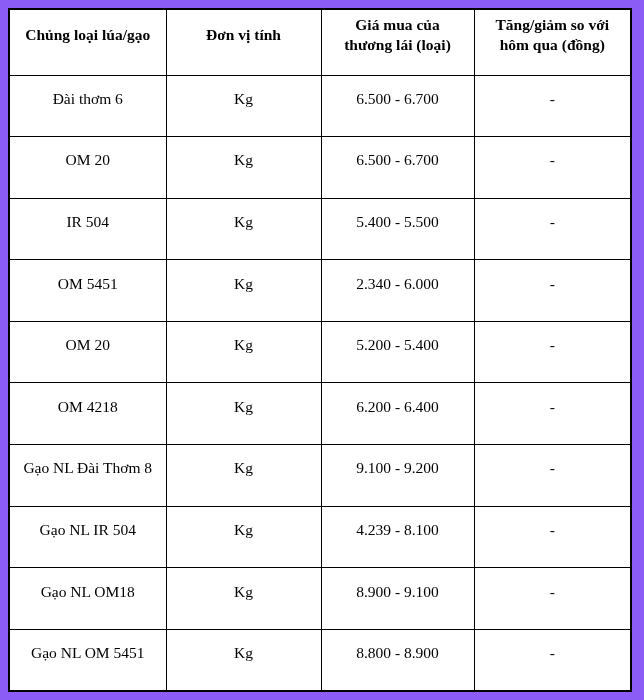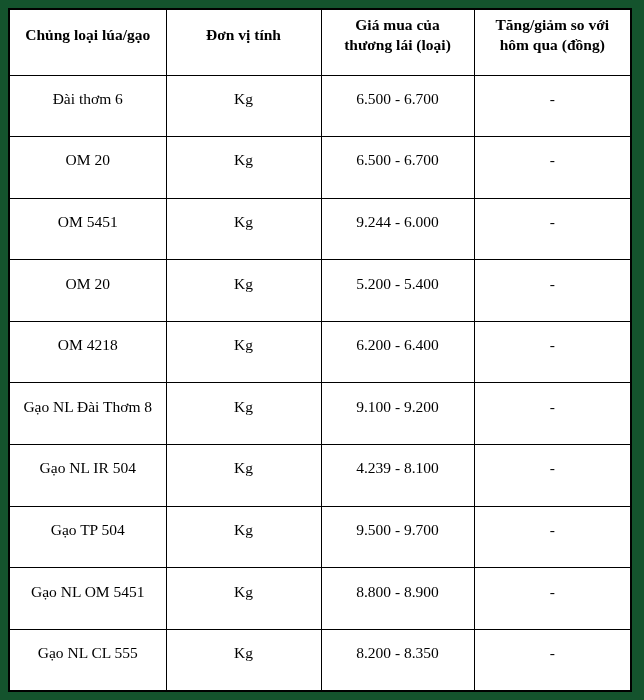--- a/index.html
+++ b/index.html
@@ -10,21 +10,21 @@
   body {
     width: 644px;
     height: 700px;
     font-family: "Liberation Serif", serif;
     color: #000000;
   }
   .page {
     position: relative;
     width: 644px;
     height: 700px;
-    background: #14532d;
+    background: #8b5cf6;
     overflow: hidden;
   }
   table.price-table {
     position: absolute;
     left: 8px;
     top: 8px;
     width: 622px;
     height: 684px;
     border-collapse: collapse;
     table-layout: fixed;
@@ -82,25 +82,31 @@
     <td>-</td>
   </tr>
 
   <tr>
     <td>OM 20</td>
     <td>Kg</td>
     <td>6.500 - 6.700</td>
     <td>-</td>
   </tr>
 
+  <tr>
+    <td>IR 504</td>
+    <td>Kg</td>
+    <td>5.400 - 5.500</td>
+    <td>-</td>
+  </tr>
 
   <tr>
     <td>OM 5451</td>
     <td>Kg</td>
-    <td>9.244 - 6.000</td>
+    <td>2.340 - 6.000</td>
     <td>-</td>
   </tr>
 
   <tr>
     <td>OM 20</td>
     <td>Kg</td>
     <td>5.200 - 5.400</td>
     <td>-</td>
   </tr>
 
@@ -118,38 +124,32 @@
     <td>-</td>
   </tr>
 
   <tr>
     <td>Gạo NL IR 504</td>
     <td>Kg</td>
     <td>4.239 - 8.100</td>
     <td>-</td>
   </tr>
 
+
   <tr>
-    <td>Gạo TP 504</td>
+    <td>Gạo NL OM18</td>
     <td>Kg</td>
-    <td>9.500 - 9.700</td>
+    <td>8.900 - 9.100</td>
     <td>-</td>
   </tr>
-
 
 
   <tr>
     <td>Gạo NL OM 5451</td>
     <td>Kg</td>
     <td>8.800 - 8.900</td>
     <td>-</td>
   </tr>
 
 
-  <tr>
-    <td>Gạo NL CL 555</td>
-    <td>Kg</td>
-    <td>8.200 - 8.350</td>
-    <td>-</td>
-  </tr>
 </tbody>
   </table>
 </div>
 
 </body></html>

